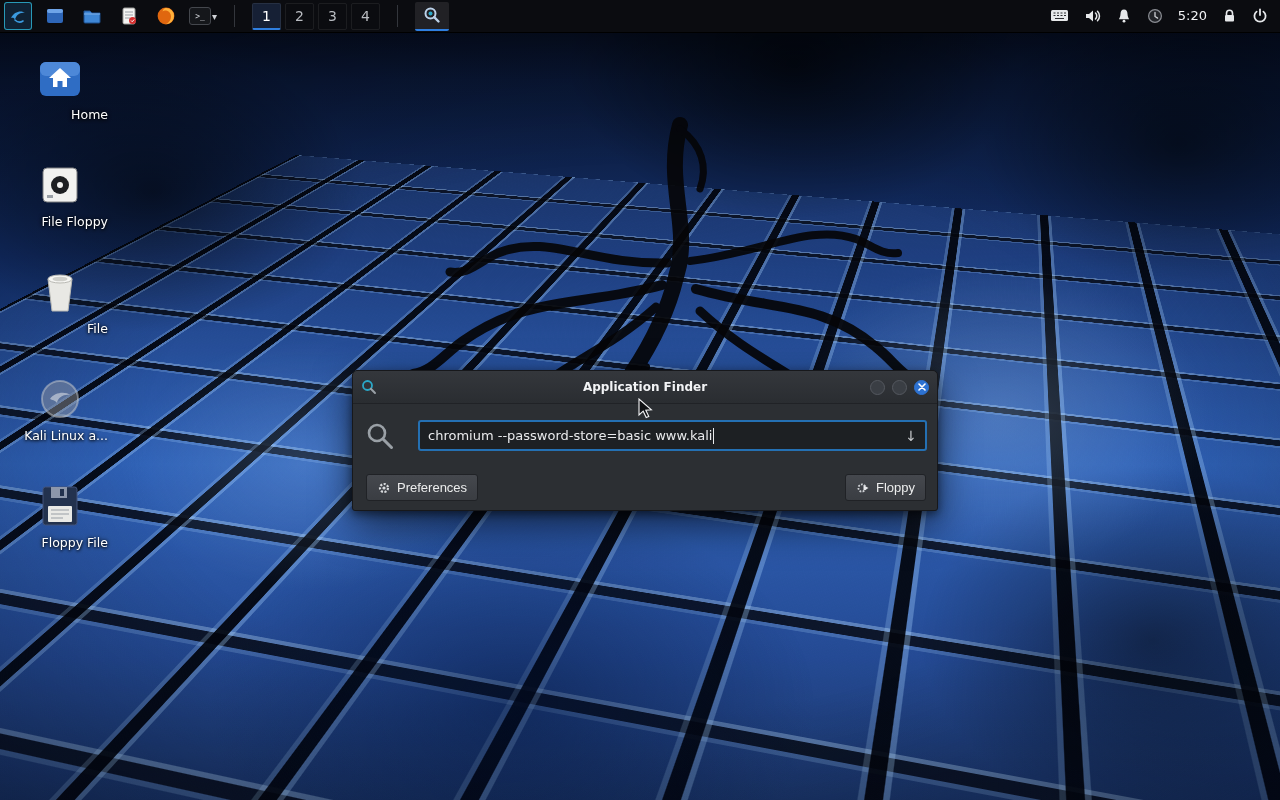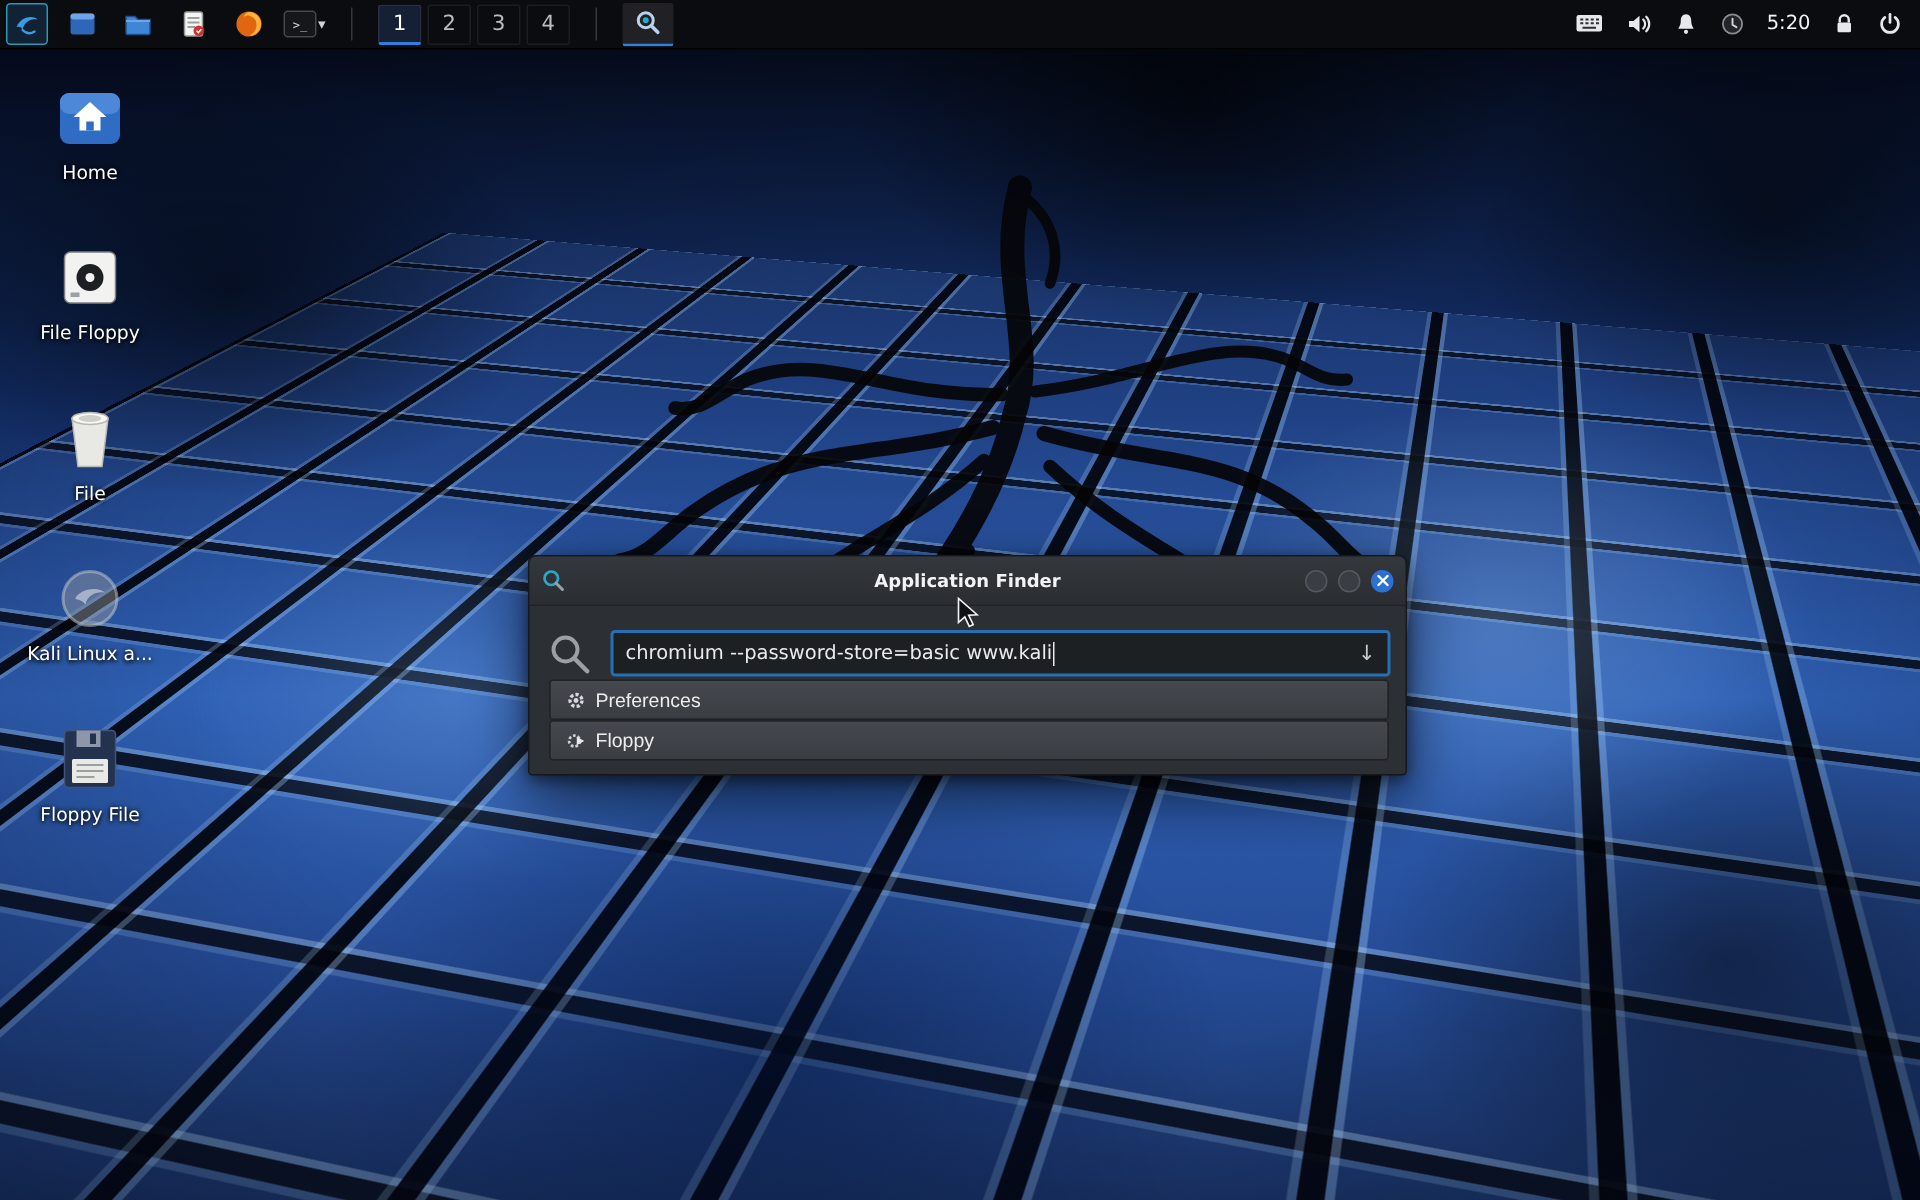--- a/index.html
+++ b/index.html
@@ -48,44 +48,44 @@
     color:#b9bcc1; font-size:14px; border:1px solid rgba(255,255,255,.07); border-radius:2px; }
   .ws.active { color:#fff; background:rgba(70,130,220,.18); border-bottom:2px solid #2f7fe0; }
   .ws-group { display:flex; gap:4px; }
   .task-btn { width:34px; height:29px; display:flex; align-items:center; justify-content:center;
     background:rgba(255,255,255,.09); border-bottom:2px solid #2f7fe0; border-radius:2px; }
   .tray { margin-left:auto; display:flex; align-items:flex-start; gap:15px; padding-right:12px; }
   .tray-icon { display:flex; align-items:center; justify-content:center; }
   .clock { color:#f2f3f5; font-size:13px; }
 
   
-  .dicon { position:absolute; left:12px; width:96px; text-align:center; }
+  .dicon { position:absolute; left:12px; width:96px; text-align:right; }
   .dicon .art { height:52px; display:flex; align-items:center; justify-content:center; }
   .dicon .lbl { margin-top:3px; color:#fff; font-size:12.5px; text-shadow:0 1px 3px #000, 0 0 4px rgba(0,0,0,.8); }
 
   
   .finder { position:absolute; left:352px; top:370px; width:586px;
     background:#2c2f33; border:1px solid #17181b; border-radius:5px 5px 3px 3px;
     box-shadow:0 14px 38px rgba(0,0,0,.6), 0 3px 10px rgba(0,0,0,.5); z-index:40; }
   .titlebar { height:29px; background:linear-gradient(#34373c,#2a2d31);
     border-bottom:1px solid #202226; border-radius:5px 5px 0 0;
     display:flex; align-items:center; padding:16px 8px; position:relative; }
   .titlebar .title { position:absolute; left:0; right:0; text-align:center;
     color:#f2f3f5; font-size:12px; font-weight:bold; pointer-events:none; }
   .winbtns { margin-left:auto; display:flex; gap:7px; z-index:2; }
   .wbtn { width:15px; height:15px; border-radius:50%; background:#3a3e44; border:1px solid #54585f; }
   .wbtn.close { background:#2d72d2; border-color:#2d72d2; display:flex; align-items:center; justify-content:center; }
   .finder-body { padding:16px 10px 9px 12px; }
-  .search-row { display:flex; align-items:center; gap:12px; margin-bottom:2px;justify-content:space-between; }
+  .search-row { display:flex; align-items:center; gap:23px; margin-bottom:23px;justify-content:space-between; }
   .fake-input { flex:1; height:31px; background:#1d2023; border:2px solid #2470b3; border-radius:3px;
     display:flex; align-items:center; padding:0 8px; }
   .fake-input .txt { color:#e9eaec; font-size:13px; white-space:pre; }
   .caret-bar { width:1px; height:16px; background:#e9eaec; margin-left:1px; }
   .fake-input .ddown { margin-left:auto; color:#c7c9cc; font-size:14px; }
-  .btn-row { display:flex; justify-content:space-between; padding:0 1px;flex-direction:column; }
+  .btn-row { display:flex; justify-content:space-between; padding:0 1px; }
   .btn { height:27px; display:flex; align-items:center; gap:6px; padding:0 10px;
     background:linear-gradient(#45484e,#3a3d42); border:1px solid #202226; border-radius:3px;
     color:#eceded; font-size:13px; }
 
   
   .cursor { position:absolute; left:637px; top:398px; z-index:99; pointer-events:none; }
 </style>
 </head>
 <body>
 

